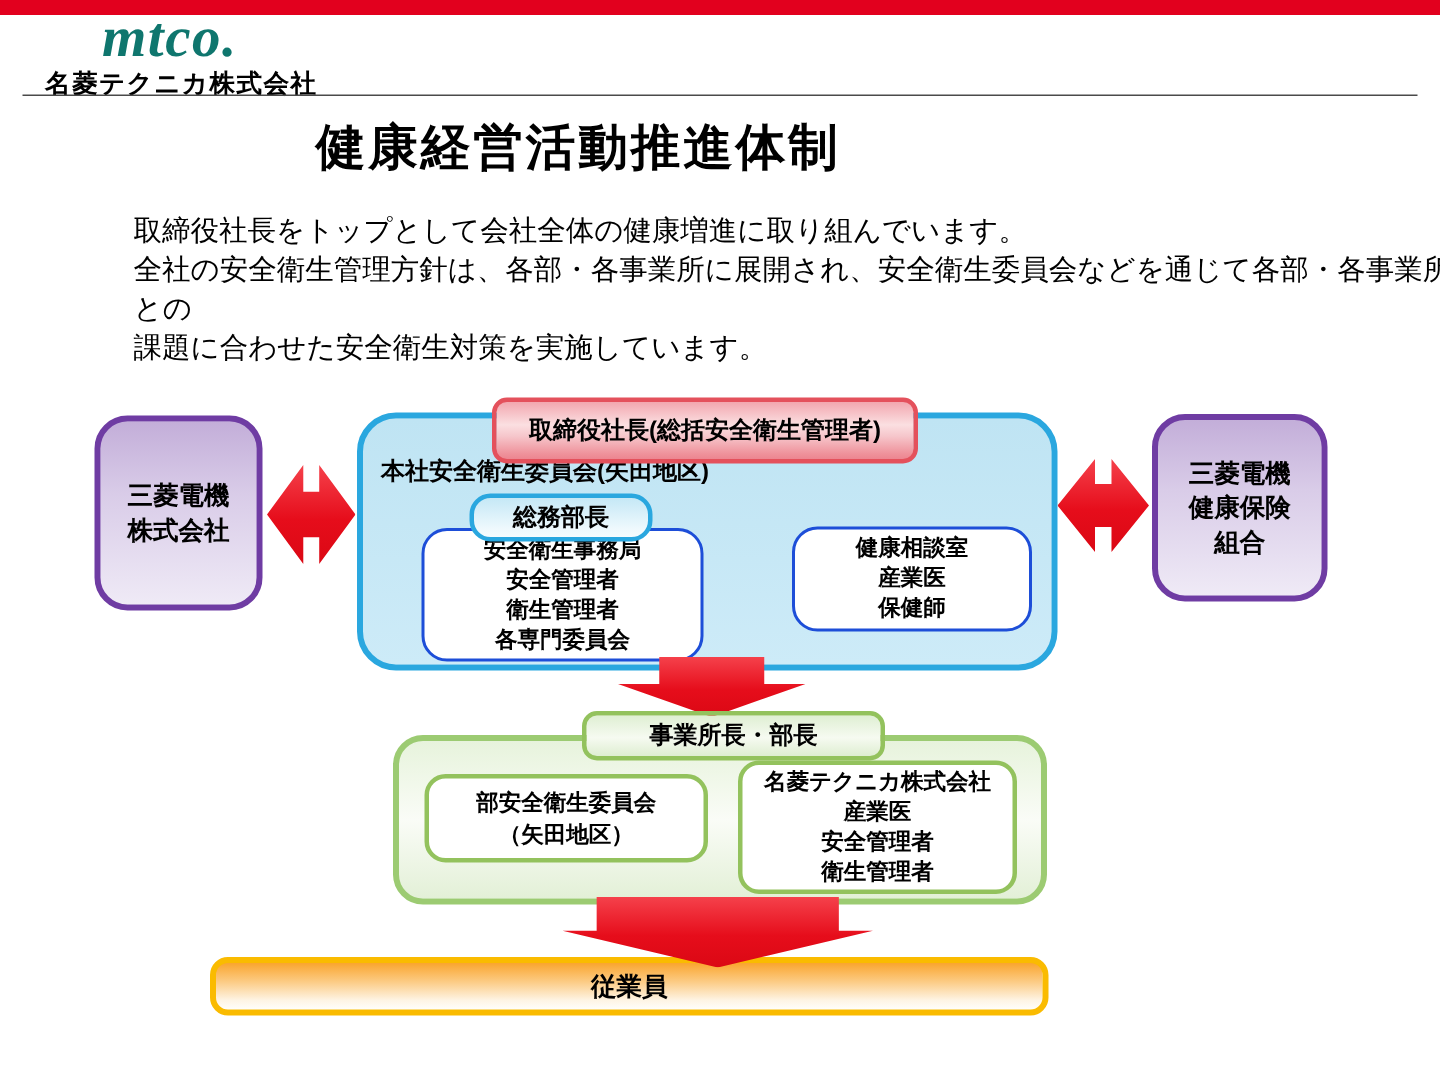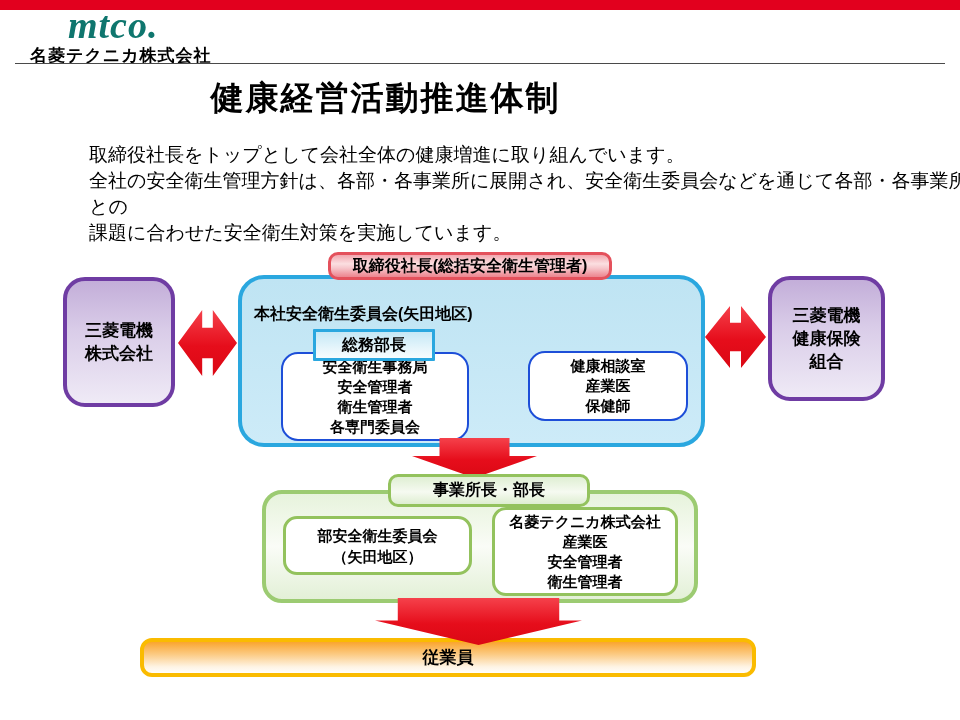--- a/index.html
+++ b/index.html
@@ -23,39 +23,39 @@
   .pre{white-space:pre-line;}
   
   .purple{border:4px solid #6F3CA3;border-radius:22px;
     background:linear-gradient(180deg,#C3AED9 0%,#D9CCE8 40%,#EFEAF6 100%);
     font-size:17px;line-height:23px;}
   .mitsubishi{left:63px;top:277px;width:112px;height:130px;}
   .insurance{left:768px;top:276px;width:117px;height:125px;}
   
   .blue-main{left:238px;top:275px;width:467px;height:172px;border:4px solid #2AA7DF;border-radius:26px;
     background:linear-gradient(180deg,#BFE4F3 0%,#CDEBF8 100%);z-index:1;}
-  .president{left:328px;top:252px;width:284px;height:28px;border:3px solid #E4515C;border-radius:10px;
+  .president{left:328px;top:265px;width:284px;height:44px;border:3px solid #E4515C;border-radius:10px;
     background:linear-gradient(180deg,#F2A7AF 0%,#FBDFE1 40%,#F6C6CB 60%,#EF939C 90%,#EC8590 100%);
     font-size:16px;z-index:3;}
   .hq-label{position:absolute;left:254px;top:304px;font-size:16px;font-weight:bold;z-index:2;}
-  .soumu{left:313px;top:329px;width:122px;height:32px;border:3px solid #2AA7DF;border-radius:1px;
+  .soumu{left:313px;top:329px;width:122px;height:32px;border:3px solid #2AA7DF;border-radius:14px;
     background:linear-gradient(180deg,#C5E8F6 0%,#EFF9FD 80%,#F7FCFE 100%);font-size:16px;z-index:3;}
   .white-blue{border:2px solid #1d4ed8;border-radius:17px;background:#FFFFFF;font-size:15px;line-height:20px;z-index:2;}
   .safety-office{left:281px;top:352px;width:188px;height:89px;}
   .health-room{left:528px;top:351px;width:160px;height:70px;}
   
   .green-group{left:262px;top:490px;width:436px;height:113px;border:4px solid #9CCB72;border-radius:20px;
     background:linear-gradient(180deg,#E7F3DC 0%,#FAFCF7 50%,#E3F0D7 100%);z-index:1;}
   .site-manager{left:388px;top:474px;width:202px;height:33px;border:3px solid #93C25D;border-radius:10px;
     background:linear-gradient(180deg,#DFEFD3 0%,#F6FAF1 55%,#DEEED1 100%);font-size:16px;z-index:3;}
   .white-green{border:3px solid #93C25D;border-radius:14px;background:#FFFFFF;font-size:15px;line-height:20px;z-index:2;}
   .dept-committee{left:283px;top:516px;width:189px;height:59px;line-height:21px;}
   .site-committee{left:492px;top:507px;width:186px;height:89px;}
   
-  .employees{left:140px;top:638px;width:616px;height:39px;border:4px solid #FABB00;border-radius:12px;
+  .employees{left:140px;top:638px;width:559px;height:39px;border:4px solid #FABB00;border-radius:12px;
     background:linear-gradient(180deg,#FAA52E 0%,#FCCB84 40%,#FEF4E4 80%,#FFFEFB 100%);
     font-size:17px;z-index:1;}
   
   .arrow{position:absolute;background:linear-gradient(180deg,#F5414B 0%,#E60D1B 55%,#DB0814 100%);}
   .arrow-h{clip-path:polygon(0% 50%,41% 0%,41% 27%,59% 27%,59% 0%,100% 50%,59% 100%,59% 73%,41% 73%,41% 100%);}
   .arrow-left{left:178px;top:310px;width:59px;height:66px;}
   .arrow-right{left:705px;top:306px;width:61px;height:62px;}
   .arrow-mid{left:462px;top:357px;width:71px;height:52px;}
   .arrow-down1{left:412px;top:438px;width:125px;height:40px;z-index:2;
     clip-path:polygon(22% 0,78% 0,78% 45%,100% 45%,50% 100%,0 45%,22% 45%);}

